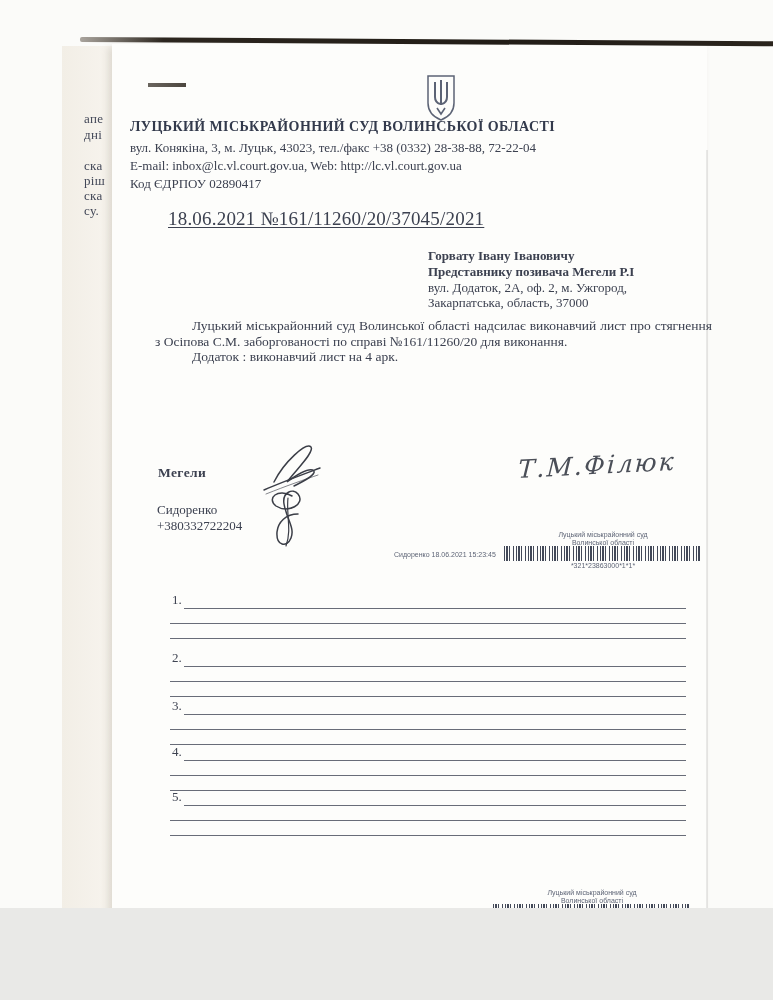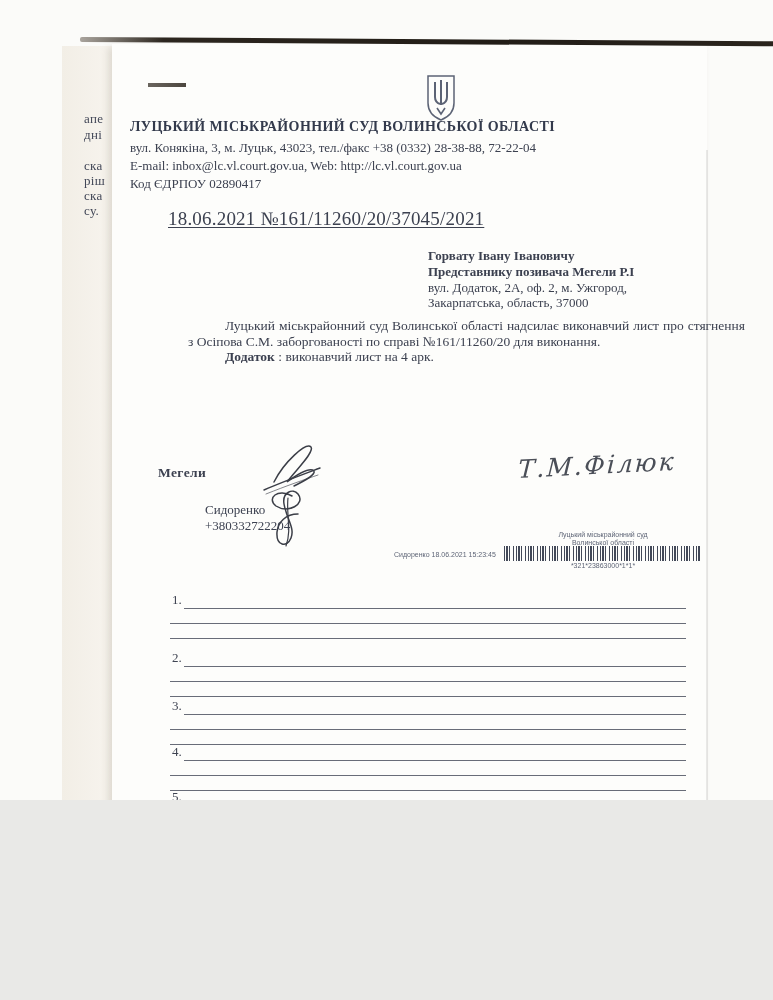--- a/index.html
+++ b/index.html
@@ -1,17 +1,17 @@
 <!DOCTYPE html>
 <html><head>
 <meta charset="utf-8">
 <style>
   html,body{margin:0;padding:0;background:#e9e9e7;}
   .scan{
-    position:relative;width:773px;height:800px;margin:0 auto;
+    position:relative;width:773px;height:908px;margin:0 auto;
     background:#fbfbf9;overflow:hidden;
     font-family:"Liberation Serif","DejaVu Serif",serif;color:#3c4150;
   }
   .abs{position:absolute;}
   
   .under-page{left:62px;top:46px;width:74px;height:902px;
     background:linear-gradient(90deg,#f2eee6,#f7f4ee 70%,#f5f2ea);}
   .main-page{left:112px;top:44px;width:595px;height:906px;background:#fdfdfb;
     box-shadow:-4px 3px 7px rgba(110,100,80,0.18);}
   .right-edge{left:706px;top:150px;width:2px;height:790px;background:rgba(140,140,140,0.18);}
@@ -31,25 +31,25 @@
   .addr{top:140px;font-size:13px;}
   .mail{top:158px;font-size:13px;}
   .edrpou{top:176px;font-size:13px;}
   .emblem{left:422px;top:74px;}
   
   .refline{left:168px;top:208px;font-size:19px;text-decoration:underline;
     text-underline-offset:2px;letter-spacing:0.2px;}
   .recipient{left:428px;top:248px;font-size:13px;line-height:15.8px;}
   .recipient .b{font-weight:bold;}
   .body-text{left:155px;top:318px;width:557px;font-size:13.5px;line-height:15.6px;
-    text-align:justify;margin-left:33px;}
+    text-align:justify;}
   .body-text p{margin:0;text-indent:37px;}
   
   .judge-label{left:158px;top:465px;font-weight:bold;font-size:13.5px;letter-spacing:0.4px;}
-  .clerk{left:157px;top:502px;font-size:13px;line-height:15.5px;margin-left:48px;}
+  .clerk{left:157px;top:502px;font-size:13px;line-height:15.5px;}
   .sig-svg{left:246px;top:434px;}
   .hand-name{left:518px;top:450px;width:190px;font-size:25px;font-style:italic;
     color:#4b4f58;transform:rotate(-3deg) skewX(-6deg);letter-spacing:2px;
     font-family:"DejaVu Serif",serif;}
   
   .stamp{width:312px;height:48px;font-family:"Liberation Sans","DejaVu Sans",sans-serif;
     color:#5e6576;}
   .stamp .court1,.stamp .court2,.stamp .bnum{position:absolute;left:110px;width:198px;
     text-align:center;font-size:7px;line-height:8px;}
   .stamp .court1{top:4px;}
@@ -106,21 +106,21 @@
 
   <div class="abs recipient">
     <div class="b">Горвату Івану Івановичу</div>
     <div class="b">Представнику позивача Мегели Р.І</div>
     <div>вул. Додаток, 2А, оф. 2, м. Ужгород,</div>
     <div>Закарпатська, область, 37000</div>
   </div>
 
   <div class="abs body-text">
     <p>Луцький міськрайонний суд Волинської області надсилає виконавчий лист про стягнення з Осіпова С.М. заборгованості по справі №161/11260/20 для виконання.</p>
-    <p><span style="font-weight:bold">Додаток</span><span> : виконавчий лист на 4 арк.</span></p>
+    <p><span style="font-weight:normal">Додаток</span><span> : виконавчий лист на 4 арк.</span></p>
   </div>
 
   <div class="abs judge-label">Мегели</div>
 
   <div class="abs sig-svg">
     <svg width="96" height="118" viewBox="0 0 96 118">
       <g fill="none" stroke="#3b3e47" stroke-width="1.5" stroke-linecap="round">
         <path d="M28,48 C38,28 60,8 65,13 C69,18 48,38 41,48 C52,40 64,33 68,37 C70,41 56,48 48,52"></path>
         <path d="M18,56 C36,48 58,40 74,34"></path>
         <path d="M20,60 C40,52 60,45 72,41" stroke-width="0.9" opacity="0.7"></path>

